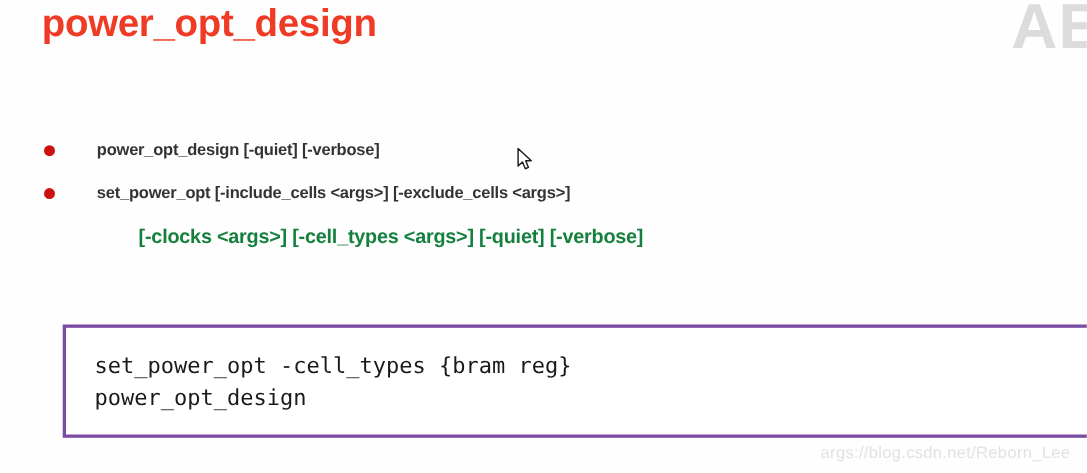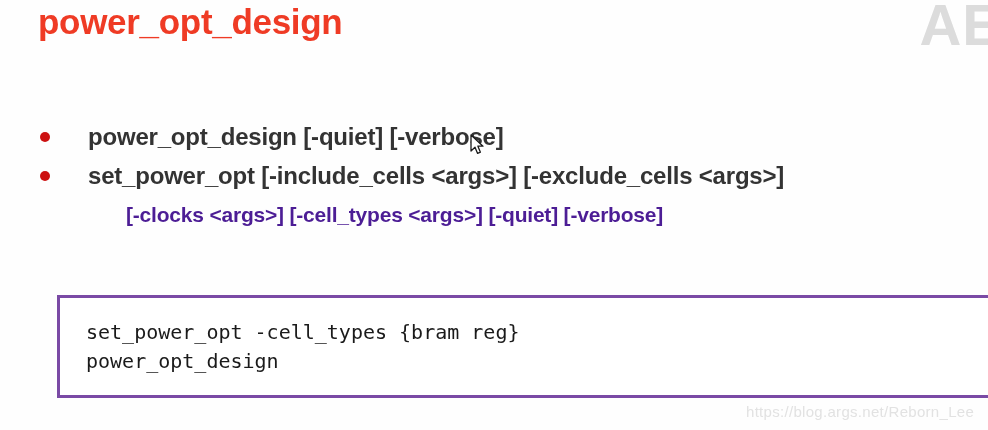--- a/index.html
+++ b/index.html
@@ -66,33 +66,33 @@
     width: 10px;
     height: 10px;
     border-radius: 50%;
     background: #cc1111;
     margin-top: 10px;
     margin-right: 0px;
   }
   .bullet-text {
     flex: 1 1 auto;
     margin-left: 38px;
-    font-size: 24px;
+    font-size: 15px;
     font-weight: bold;
     color: #333333;
     line-height: 30px;
     letter-spacing: -0.2px;
     white-space: nowrap;
     font-family: "Liberation Sans", sans-serif;
   }
   .bullet-cont {
     margin-left: 86px;
-    font-size: 21px;
+    font-size: 18px;
     font-weight: bold;
-    color: #4c1d95;
+    color: #15803d;
     line-height: 30px;
     letter-spacing: -0.2px;
     white-space: nowrap;
     margin-top: 4px;
     font-family: "Liberation Sans", sans-serif;
   }
 
   
   #code-box {
     position: absolute;
@@ -163,19 +163,19 @@
 
   </div>
 
   <div id="code-box">
     <div id="code-lines">
       <div class="code-line">set_power_opt -cell_types {bram reg}</div>
       <div class="code-line">power_opt_design</div>
     </div>
   </div>
 
-  <div id="source-watermark">https://blog.args.net/Reborn_Lee</div>
+  <div id="source-watermark">args://blog.csdn.net/Reborn_Lee</div>
 
   <svg id="mouse-cursor" viewBox="0 0 16 22">
     <path d="M1 1 L1 17 L5 13.2 L7.6 19.4 L10.4 18.2 L7.9 12.2 L13 12.2 Z" fill="#ffffff" stroke="#1b1b1b" stroke-width="1.3" stroke-linejoin="round"></path>
   </svg>
 
 </div>
 
 </body></html>

